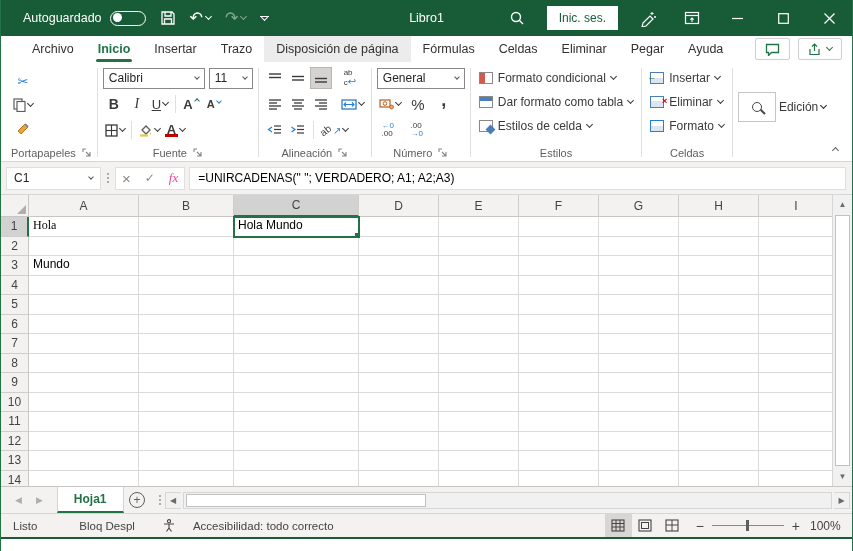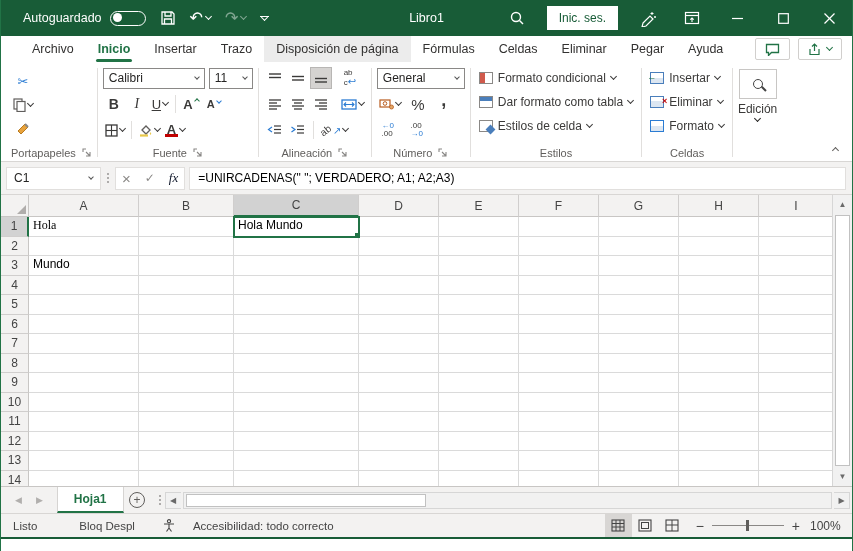--- a/index.html
+++ b/index.html
@@ -76,21 +76,21 @@
 
   
   .alico { display:block; }
 
   
   .formulabar { height:33px; background:#f3f2f1; border-bottom:1px solid #d8d6d4; display:flex; align-items:center; padding:0 6px 0 5px; gap:4px; flex:none; }
   .namebox { width:95px; height:23px; background:#fff; border:1px solid #e1dfdd; display:flex; align-items:center; justify-content:space-between; padding:0 7px; }
   .vdots { display:flex; flex-direction:column; gap:2px; padding:0 2px; }
   .vdots i { width:2px; height:2px; border-radius:50%; background:#979593; }
   .fbtns { height:23px; background:#fff; border:1px solid #e1dfdd; display:flex; align-items:center; padding:0 6px; gap:14px; color:#8a8886; }
-  .fx { font-family:"Liberation Serif",serif; font-style:italic; font-size:13px; color:#0f172a; }
+  .fx { font-family:"Liberation Serif",serif; font-style:italic; font-size:13px; color:#ec4899; }
   .finput { flex:1; height:23px; background:#fff; border:1px solid #e1dfdd; display:flex; align-items:center; padding:0 8px; font-size:12px; color:#000; }
 
   
   .gridzone { flex:none; height:291px; display:flex; position:relative; background:#fff; }
   .gridmain { width:833px; overflow:hidden; }
   .hdr-row { display:flex; height:22px; }
   .corner { width:28px; height:22px; background:#f3f2f1; border-right:1px solid #c8c6c4; border-bottom:1px solid #c8c6c4; position:relative; flex:none; }
   .corner i { position:absolute; right:2px; bottom:2px; width:0; height:0; border-left:9px solid transparent; border-bottom:9px solid #b0adab; }
   .colhdr { height:22px; background:#f3f2f1; border-right:1px solid #d0cecd; border-bottom:1px solid #c8c6c4; display:flex; align-items:center; justify-content:center; color:#444; flex:none; }
   .colhdr.sel { background:#d2d2d2; border-bottom:2px solid #217346; }
@@ -526,21 +526,21 @@
         </div>
       </div>
       <div class="rg-label">
           <span>Celdas</span>
         </div>
     </div>
 
     <div class="rgroup-sep"></div>
 
     <div class="rgroup" style="align-items:center;">
-      <div class="rg-body" style="flex-direction:column; align-items:center; gap:3px; padding-top:3px;">
+      <div class="rg-body" style="flex-direction:row; align-items:center; gap:3px; padding-top:3px;">
         <button class="edicion-box">
             <span class="mag"></span>
           </button>
         <span style="font-size:12px; color:#3b3a39;">Edición</span>
         <span class="chv"></span>
       </div>
       <div class="rg-label"></div>
     </div>
 
     <span class="chv chv-up collapse-chv"></span>

